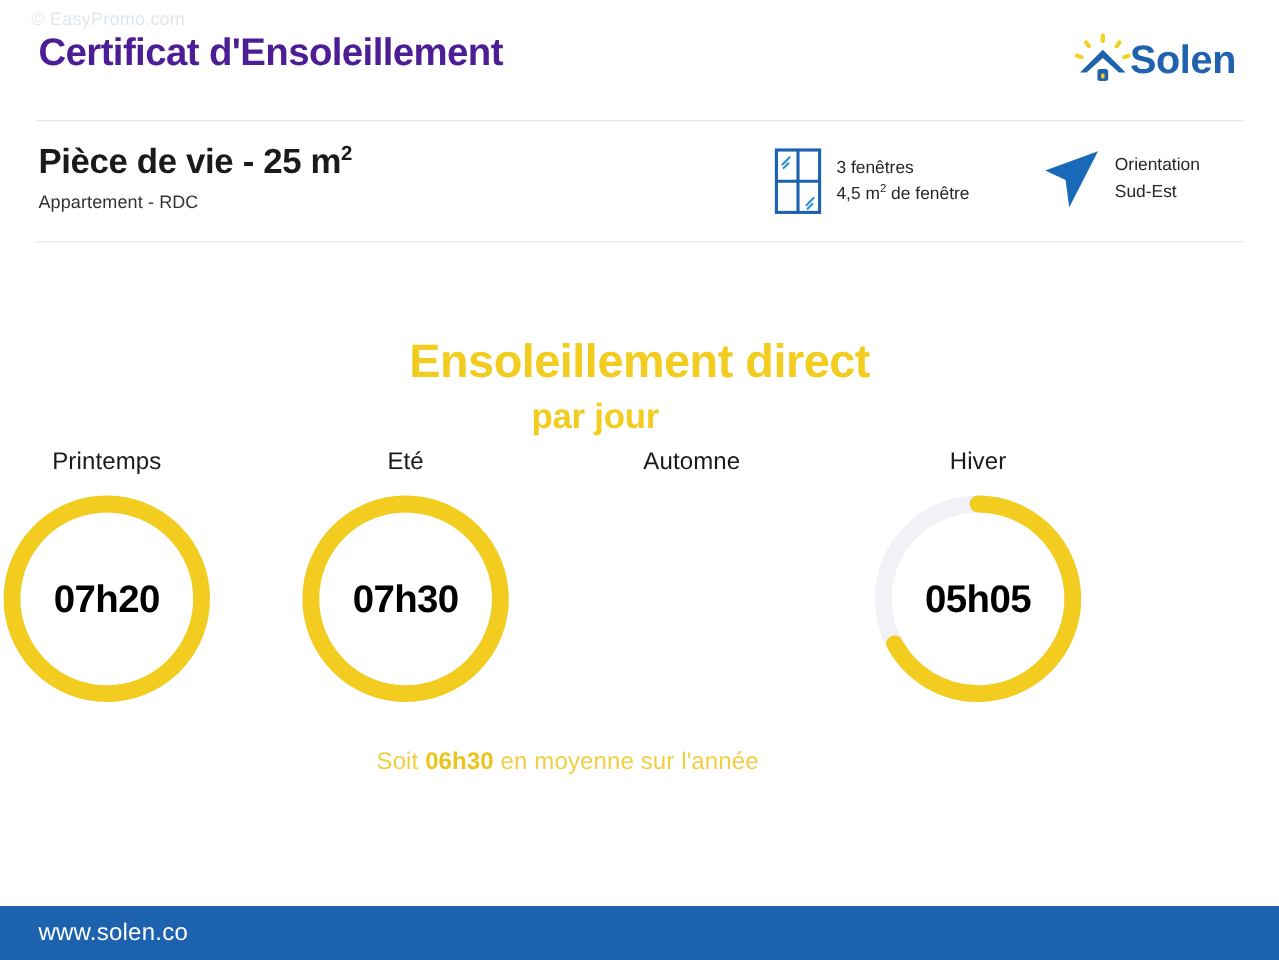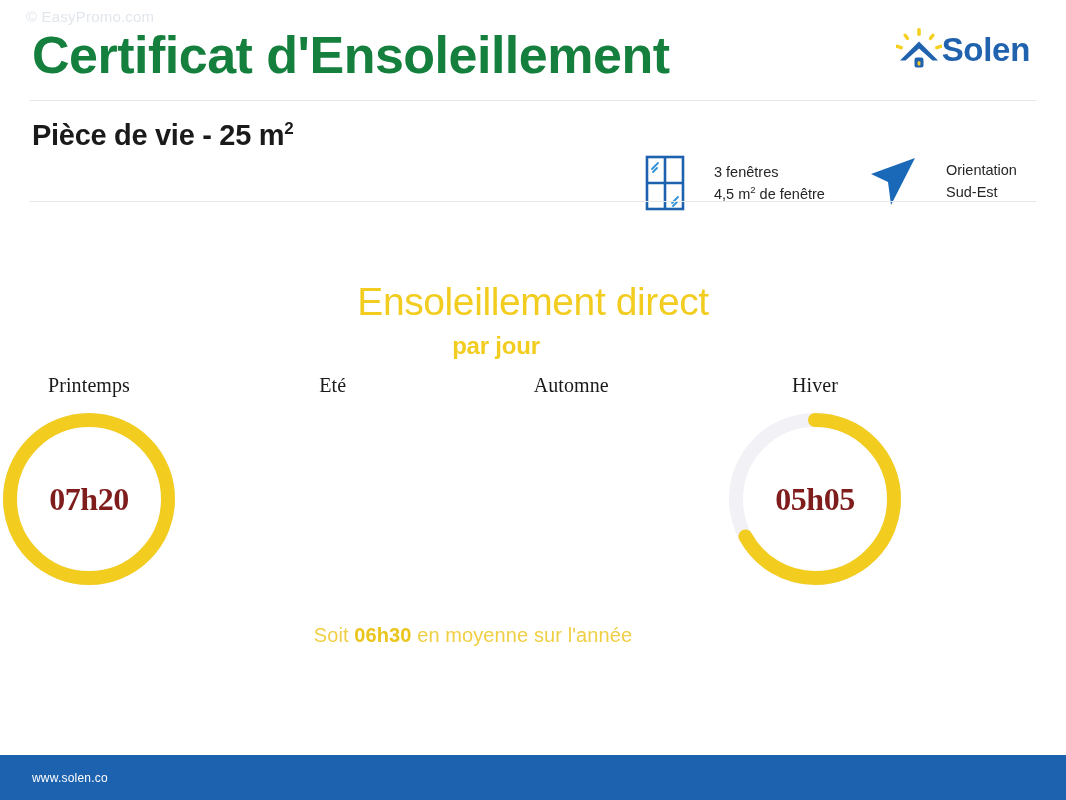--- a/index.html
+++ b/index.html
@@ -40,23 +40,23 @@
     position: absolute;
     left: 0;
     top: 0;
     width: 1066px;
     height: 100px;
   }
   .doc-title {
     position: absolute;
     left: 32px;
     top: 25px;
-    font-size: 52px;
-    font-weight: bold;
-    color: #15803d;
+    font-size: 32px;
+    font-weight: bold;
+    color: #4c1d95;
     letter-spacing: -0.5px;
     white-space: nowrap;
   }
   .brand {
     position: absolute;
     right: 36px;
     top: 27px;
     display: flex;
     align-items: center;
   }
@@ -111,22 +111,21 @@
     margin-top: 8px;
     font-size: 15px;
     color: #333333;
     letter-spacing: 0.1px;
   }
 
   .fact {
     position: absolute;
     display: flex;
     align-items: center;
-    gap: 29px;
-    margin-top: 32px;
+    gap: 12px;
   }
   .fact-windows { left: 645px; top: 22px; }
   .fact-orient  { left: 869px; top: 22px; }
 
   .fact-text {
     font-size: 14.5px;
     color: #262626;
     line-height: 1.55;
     white-space: nowrap;
   }
@@ -144,45 +143,44 @@
     width: 1066px;
     height: 540px;
   }
   .main-title {
     position: absolute;
     top: 78px;
     left: 0;
     width: 1066px;
     text-align: center;
     font-size: 39px;
-    font-weight: normal;
+    font-weight: bold;
     color: #f2cd1f;
     letter-spacing: -0.4px;
   }
   .main-sub {
     position: absolute;
     top: 130px;
     left: 0;
     width: 992px;
     text-align: center;
-    font-size: 24px;
+    font-size: 29px;
     font-weight: bold;
     color: #f2cd1f;
     letter-spacing: -0.2px;
   }
 
   .gauges {
     position: absolute;
     top: 172px;
     left: 0;
     width: 904px;
     display: flex;
     justify-content: center;
     gap: 71px;
-    font-family: Liberation Serif, serif;
   }
   .gauge {
     width: 178px;
     display: flex;
     flex-direction: column;
     align-items: center;
   }
   .gauge-label {
     font-size: 20px;
     color: #1a1a1a;
@@ -201,21 +199,21 @@
     height: 178px;
   }
   .gauge-value {
     position: absolute;
     inset: 0;
     display: flex;
     align-items: center;
     justify-content: center;
     font-size: 32px;
     font-weight: bold;
-    color: #7f1d1d;
+    color: #000000;
     letter-spacing: -0.5px;
   }
 
   .average {
     position: absolute;
     top: 422px;
     left: 0;
     width: 946px;
     text-align: center;
     font-size: 20px;
@@ -234,21 +232,21 @@
     bottom: 0;
     width: 1066px;
     height: 45px;
     background: #1d62ae;
   }
   .footer-url {
     position: absolute;
     left: 32px;
     top: 50%;
     transform: translateY(-50%);
-    font-size: 12px;
+    font-size: 20px;
     color: #ffffff;
     letter-spacing: 0.2px;
   }
 </style>
 </head>
 <body>
 
 <div class="page">
 
   <div class="watermark">© EasyPromo.com</div>
@@ -274,20 +272,21 @@
   </div>
 
   <div class="rule top"></div>
 
   <div class="info-band">
 
     <div class="room-block">
       <div class="room-title">
         <span>Pièce de vie - 25 m</span><sup>2</sup>
       </div>
+      <div class="room-sub">Appartement - RDC</div>
     </div>
 
     <div class="fact fact-windows">
       <svg width="40" height="56" viewBox="0 0 40 56">
         <rect x="2" y="2" width="36" height="52" fill="#ffffff" stroke="#1d62ae" stroke-width="2.6"></rect>
         <line x1="20" y1="2" x2="20" y2="54" stroke="#1d62ae" stroke-width="2.6"></line>
         <line x1="2" y1="28" x2="38" y2="28" stroke="#1d62ae" stroke-width="2.6"></line>
         <line x1="7" y1="14" x2="13" y2="8" stroke="#2e8fd6" stroke-width="1.8" stroke-linecap="round"></line>
         <line x1="8" y1="17" x2="12" y2="13" stroke="#2e8fd6" stroke-width="1.8" stroke-linecap="round"></line>
         <line x1="27" y1="48" x2="33" y2="42" stroke="#2e8fd6" stroke-width="1.8" stroke-linecap="round"></line>
@@ -324,20 +323,27 @@
           <svg viewBox="0 0 178 178">
             <circle cx="89" cy="89" r="79" fill="none" stroke="#f1f1f6" stroke-width="14"></circle>
             <circle class="arc" cx="89" cy="89" r="79" fill="none" stroke="#f2cd1f" stroke-width="14" stroke-linecap="butt" transform="rotate(-90 89 89)" stroke-dasharray="496.37163926718733 0"></circle>
           </svg>
           <div class="gauge-value">07h20</div>
         </div>
       </div>
 
       <div class="gauge">
         <div class="gauge-label">Eté</div>
+        <div class="gauge-ring">
+          <svg viewBox="0 0 178 178">
+            <circle cx="89" cy="89" r="79" fill="none" stroke="#f1f1f6" stroke-width="14"></circle>
+            <circle class="arc" cx="89" cy="89" r="79" fill="none" stroke="#f2cd1f" stroke-width="14" stroke-linecap="butt" transform="rotate(-90 89 89)" stroke-dasharray="496.37163926718733 0"></circle>
+          </svg>
+          <div class="gauge-value">07h30</div>
+        </div>
       </div>
 
       <div class="gauge">
         <div class="gauge-label">Automne</div>
       </div>
 
       <div class="gauge">
         <div class="gauge-label">Hiver</div>
         <div class="gauge-ring">
           <svg viewBox="0 0 178 178">

